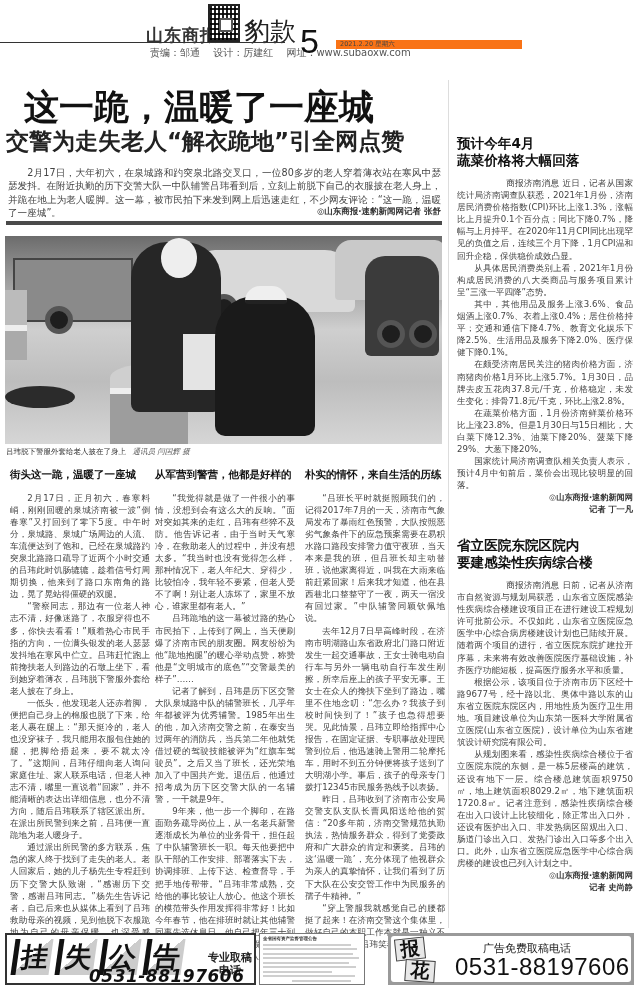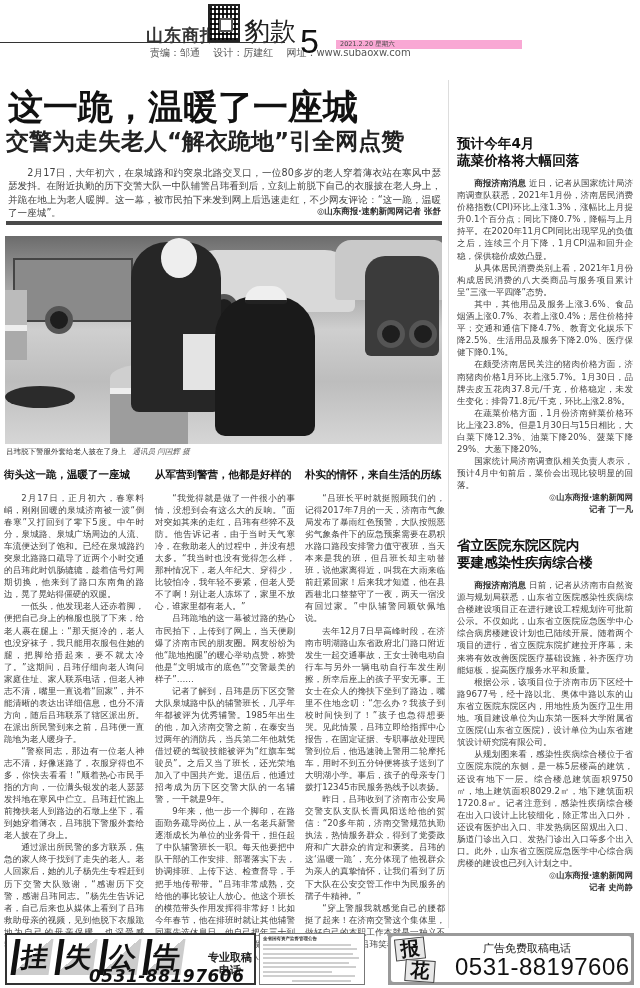--- a/index.html
+++ b/index.html
@@ -11,24 +11,24 @@
   .mh-paper { position: absolute; left: 146px; top: 24px; font-size: 17px; font-weight: bold; color: #333; letter-spacing: 1px; }
   .mh-qr { position: absolute; left: 208px; top: 4px; width: 32px; height: 38px; background:
       repeating-linear-gradient(90deg, #222 0 2px, #fff 2px 4px),
       repeating-linear-gradient(0deg, #222 0 2px, #fff 2px 5px); background-blend-mode: multiply; border: 2px solid #222; }
   .mh-qr::after { content: ""; position: absolute; left: 9px; top: 12px; width: 10px; height: 10px; background: #fff; border: 2px solid #555; border-radius: 2px; }
   .mh-section { position: absolute; left: 244px; top: 14px; font-size: 26px; color: #222; font-family: "DejaVu Serif", serif; }
   .mh-rule { position: absolute; left: 0; top: 42px; width: 285px; height: 1px; background: #333; }
   .mh-credits { position: absolute; left: 150px; top: 46px; font-size: 10px; color: #555; white-space: nowrap; }
   .mh-credits span { margin-right: 10px; }
   .mh-page { position: absolute; left: 300px; top: 22px; font-size: 34px; font-family: "Liberation Sans", sans-serif; color: #111; }
-  .mh-date { position: absolute; left: 336px; top: 40px; width: 186px; height: 9px; background: #f9a8d4; font-size: 6.5px; color: #444; padding-left: 4px; line-height: 9px; }
-
-  
-  .headline { position: absolute; left: 8px; top: 88px; font-size: 35px; font-weight: bold; color: #111; letter-spacing: 0px; white-space: nowrap; line-height: 38px; }
+  .mh-date { position: absolute; left: 336px; top: 40px; width: 186px; height: 9px; background: #f97316; font-size: 6.5px; color: #444; padding-left: 4px; line-height: 9px; }
+
+  
+  .headline { position: absolute; left: 24px; top: 88px; font-size: 35px; font-weight: bold; color: #111; letter-spacing: 0px; white-space: nowrap; line-height: 38px; }
   .subhead { position: absolute; left: 6px; top: 128px; font-size: 23px; color: #222; white-space: nowrap; line-height: 26px; font-family: "DejaVu Sans", sans-serif; }
   .lead { position: absolute; left: 8px; top: 166px; width: 433px; font-size: 9.6px; color: #444; line-height: 13.4px; text-indent: 2em; text-align: justify; }
   .lead-byline { position: absolute; right: 199px; top: 206px; font-size: 8.5px; color: #333; font-weight: bold; white-space: nowrap; }
   .lead-rule { position: absolute; left: 6px; top: 221px; width: 436px; height: 4px; background: #4a4a4a; }
 
   
   .photo { position: absolute; left: 5px; top: 236px; width: 437px; height: 208px; background: linear-gradient(180deg, #6c6c6c 0%, #9e9e9e 22%, #cfcfcf 45%, #bdbdbd 70%, #d6d6d6 100%); overflow: hidden; }
   .ph-car { position: absolute; left: 190px; top: 14px; width: 160px; height: 62px; background: #d9d9d9; border-radius: 20px 30px 6px 6px; }
   .ph-car2 { position: absolute; left: 330px; top: 4px; width: 110px; height: 60px; background: #c9c9c9; border-radius: 16px 10px 4px 4px; }
   .ph-wheel { position: absolute; width: 28px; height: 28px; border-radius: 50%; background: #1e1e1e; border: 5px solid #555; }
@@ -42,30 +42,30 @@
   .ph-cap { position: absolute; left: 240px; top: 50px; width: 42px; height: 18px; background: #efefef; border-radius: 20px 20px 4px 4px; border-bottom: 4px solid #222; }
   .ph-bike { position: absolute; left: 360px; top: 20px; width: 74px; height: 100px; background: #3b3b3b; border-radius: 20px 20px 6px 6px; }
   .ph-shadow { position: absolute; left: 0; top: 150px; width: 70px; height: 22px; background: #2b2b2b; border-radius: 50%; }
   .caption { position: absolute; left: 6px; top: 447px; font-size: 7.5px; color: #333; white-space: nowrap; }
   .caption .credit { color: #555; margin-left: 4px; font-style: italic; }
 
   
   .col { position: absolute; top: 468px; width: 140px; }
   .col-h { font-size: 10.5px; font-weight: bold; color: #111; margin-bottom: 10px; white-space: nowrap; height: 14px; }
   .col p { font-size: 8.6px; line-height: 12.05px; color: #444; text-indent: 2em; text-align: justify; }
-  .c1 { left: 4px; } .c2 { left: 155px; } .c3 { left: 305px; }
+  .c1 { left: 10px; } .c2 { left: 155px; } .c3 { left: 305px; }
 
   
   .vdiv { position: absolute; left: 448px; top: 80px; width: 1px; height: 848px; background: #ddd; }
 
   
   .rc { position: absolute; left: 457px; width: 176px; }
   .rc-h { font-size: 13.6px; font-weight: bold; color: #111; line-height: 17px; }
   .rc p { font-size: 8.6px; line-height: 12.1px; color: #444; text-indent: 2em; text-align: justify; }
-  .rc .lead-in { font-weight: bold; color: #333; }
+  .rc .lead-in { font-weight: normal; color: #333; margin-left: 32px; }
   .rc-by { text-align: right; font-size: 8.2px; color: #333; font-weight: bold; line-height: 12px; }
   .r1 { top: 135px; } .r2 { top: 537px; }
 
   
   .ad1 { position: absolute; left: 5px; top: 933px; width: 251px; height: 52px; border: 2px solid #333; background: #fff; }
   .ad1-chars { position: absolute; left: 6px; top: 4px; display: flex; gap: 6px; }
   .ad1-char { width: 38px; height: 36px; font-size: 27px; font-weight: bold; color: #111; display: flex; align-items: center; justify-content: center; background: linear-gradient(135deg, transparent 0 45%, #ccc 45% 100%); border-left: 5px solid #111; transform: skewX(-8deg); }
   .ad1-side { position: absolute; left: 196px; top: 16px; width: 54px; font-size: 11px; font-weight: bold; color: #222; text-align: center; line-height: 13px; font-family: "DejaVu Serif", serif; }
   .ad1-phone { position: absolute; left: 82px; top: 31px; font-size: 17px; font-weight: bold; font-style: italic; color: #111; letter-spacing: 0.5px; font-family: "DejaVu Sans", sans-serif; }
   .ad-notice { position: absolute; left: 259px; top: 933px; width: 106px; height: 52px; border: 1px solid #777; background: #fff; padding: 2px 3px; overflow: hidden; }
@@ -121,22 +121,22 @@
   <div class="ph-cap"></div>
 </div>
 <div class="caption">
   <span>吕玮脱下警服外套给老人披在了身上</span>
   <span class="credit">通讯员 闫国辉 摄</span>
 </div>
 
 <div class="col c1">
   <div class="col-h">街头这一跪，温暖了一座城</div>
   <p>2月17日，正月初六，春寒料峭，刚刚回暖的泉城济南被一波“倒春寒”又打回到了零下5度。中午时分，泉城路、泉城广场周边的人流、车流便达到了饱和。已经在泉城路趵突泉北路路口疏导了近两个小时交通的吕玮此时饥肠辘辘，趁着信号灯周期切换，他来到了路口东南角的路边，晃了晃站得僵硬的双腿。</p>
+  <p>“警察同志，那边有一位老人神志不清，好像迷路了，衣服穿得也不多，你快去看看！”顺着热心市民手指的方向，一位满头银发的老人瑟瑟发抖地在寒风中伫立。吕玮赶忙跑上前搀扶老人到路边的石墩上坐下，看到她穿着薄衣，吕玮脱下警服外套给老人披在了身上。</p>
   <p>一低头，他发现老人还赤着脚，便把自己身上的棉服也脱了下来，给老人裹在腿上：“那天挺冷的，老人也没穿袜子，我只能用衣服包住她的腿，把脚给捂起来，要不就太冷了。”这期间，吕玮仔细向老人询问家庭住址、家人联系电话，但老人神志不清，嘴里一直说着“回家”，并不能清晰的表达出详细信息，也分不清方向，随后吕玮联系了辖区派出所。在派出所民警到来之前，吕玮便一直跪地为老人暖身子。</p>
-  <p>“警察同志，那边有一位老人神志不清，好像迷路了，衣服穿得也不多，你快去看看！”顺着热心市民手指的方向，一位满头银发的老人瑟瑟发抖地在寒风中伫立。吕玮赶忙跑上前搀扶老人到路边的石墩上坐下，看到她穿着薄衣，吕玮脱下警服外套给老人披在了身上。</p>
   <p>通过派出所民警的多方联系，焦急的家人终于找到了走失的老人。老人回家后，她的儿子杨先生专程赶到历下交警大队致谢，“感谢历下交警，感谢吕玮同志。”杨先生告诉记者，自己后来也从媒体上看到了吕玮救助母亲的视频，见到他脱下衣服跪地为自己的母亲保暖，也深受感动，“真很感动，真是好人。”</p>
 </div>
 <div class="col c2">
   <div class="col-h">从军营到警营，他都是好样的</div>
   <p>“我觉得就是做了一件很小的事情，没想到会有这么大的反响。”面对突如其来的走红，吕玮有些猝不及防。他告诉记者，由于当时天气寒冷，在救助老人的过程中，并没有想太多。“我当时也没有觉得怎么样，那种情况下，老人年纪大、穿得少，比较怕冷，我年轻不要紧，但老人受不了啊！别让老人冻坏了，家里不放心，谁家里都有老人。”</p>
   <p>吕玮跪地的这一幕被过路的热心市民拍下，上传到了网上，当天便刷爆了济南市民的朋友圈。网友纷纷为他“跪地抱腿”的暖心举动点赞，称赞他是“文明城市的底色”“交警最美的样子”……</p>
   <p>记者了解到，吕玮是历下区交警大队泉城路中队的辅警班长，几乎年年都被评为优秀辅警。1985年出生的他，加入济南交警之前，在泰安当过两年的消防兵，当兵第二年他就凭借过硬的驾驶技能被评为“红旗车驾驶员”。之后又当了班长，还光荣地加入了中国共产党。退伍后，他通过招考成为历下区交警大队的一名辅警，一干就是9年。</p>
   <p>9年来，他一步一个脚印，在路面勤务疏导岗位上，从一名老兵新警逐渐成长为单位的业务骨干，担任起了中队辅警班长一职。每天他要把中队干部的工作安排、部署落实下去，协调排班、上传下达、检查督导，手把手地传帮带。“吕玮非常成熟，交给他的事比较让人放心。他这个班长的模范带头作用发挥得非常好！比如今年春节，他在排班时就让其他辅警同事先选休息日，他自己把年三十到初三的岗都排上了，整个假期他只休息了两天。”历下交警大队一中队中队长李强介绍道。</p>
 </div>
 <div class="col c3">

